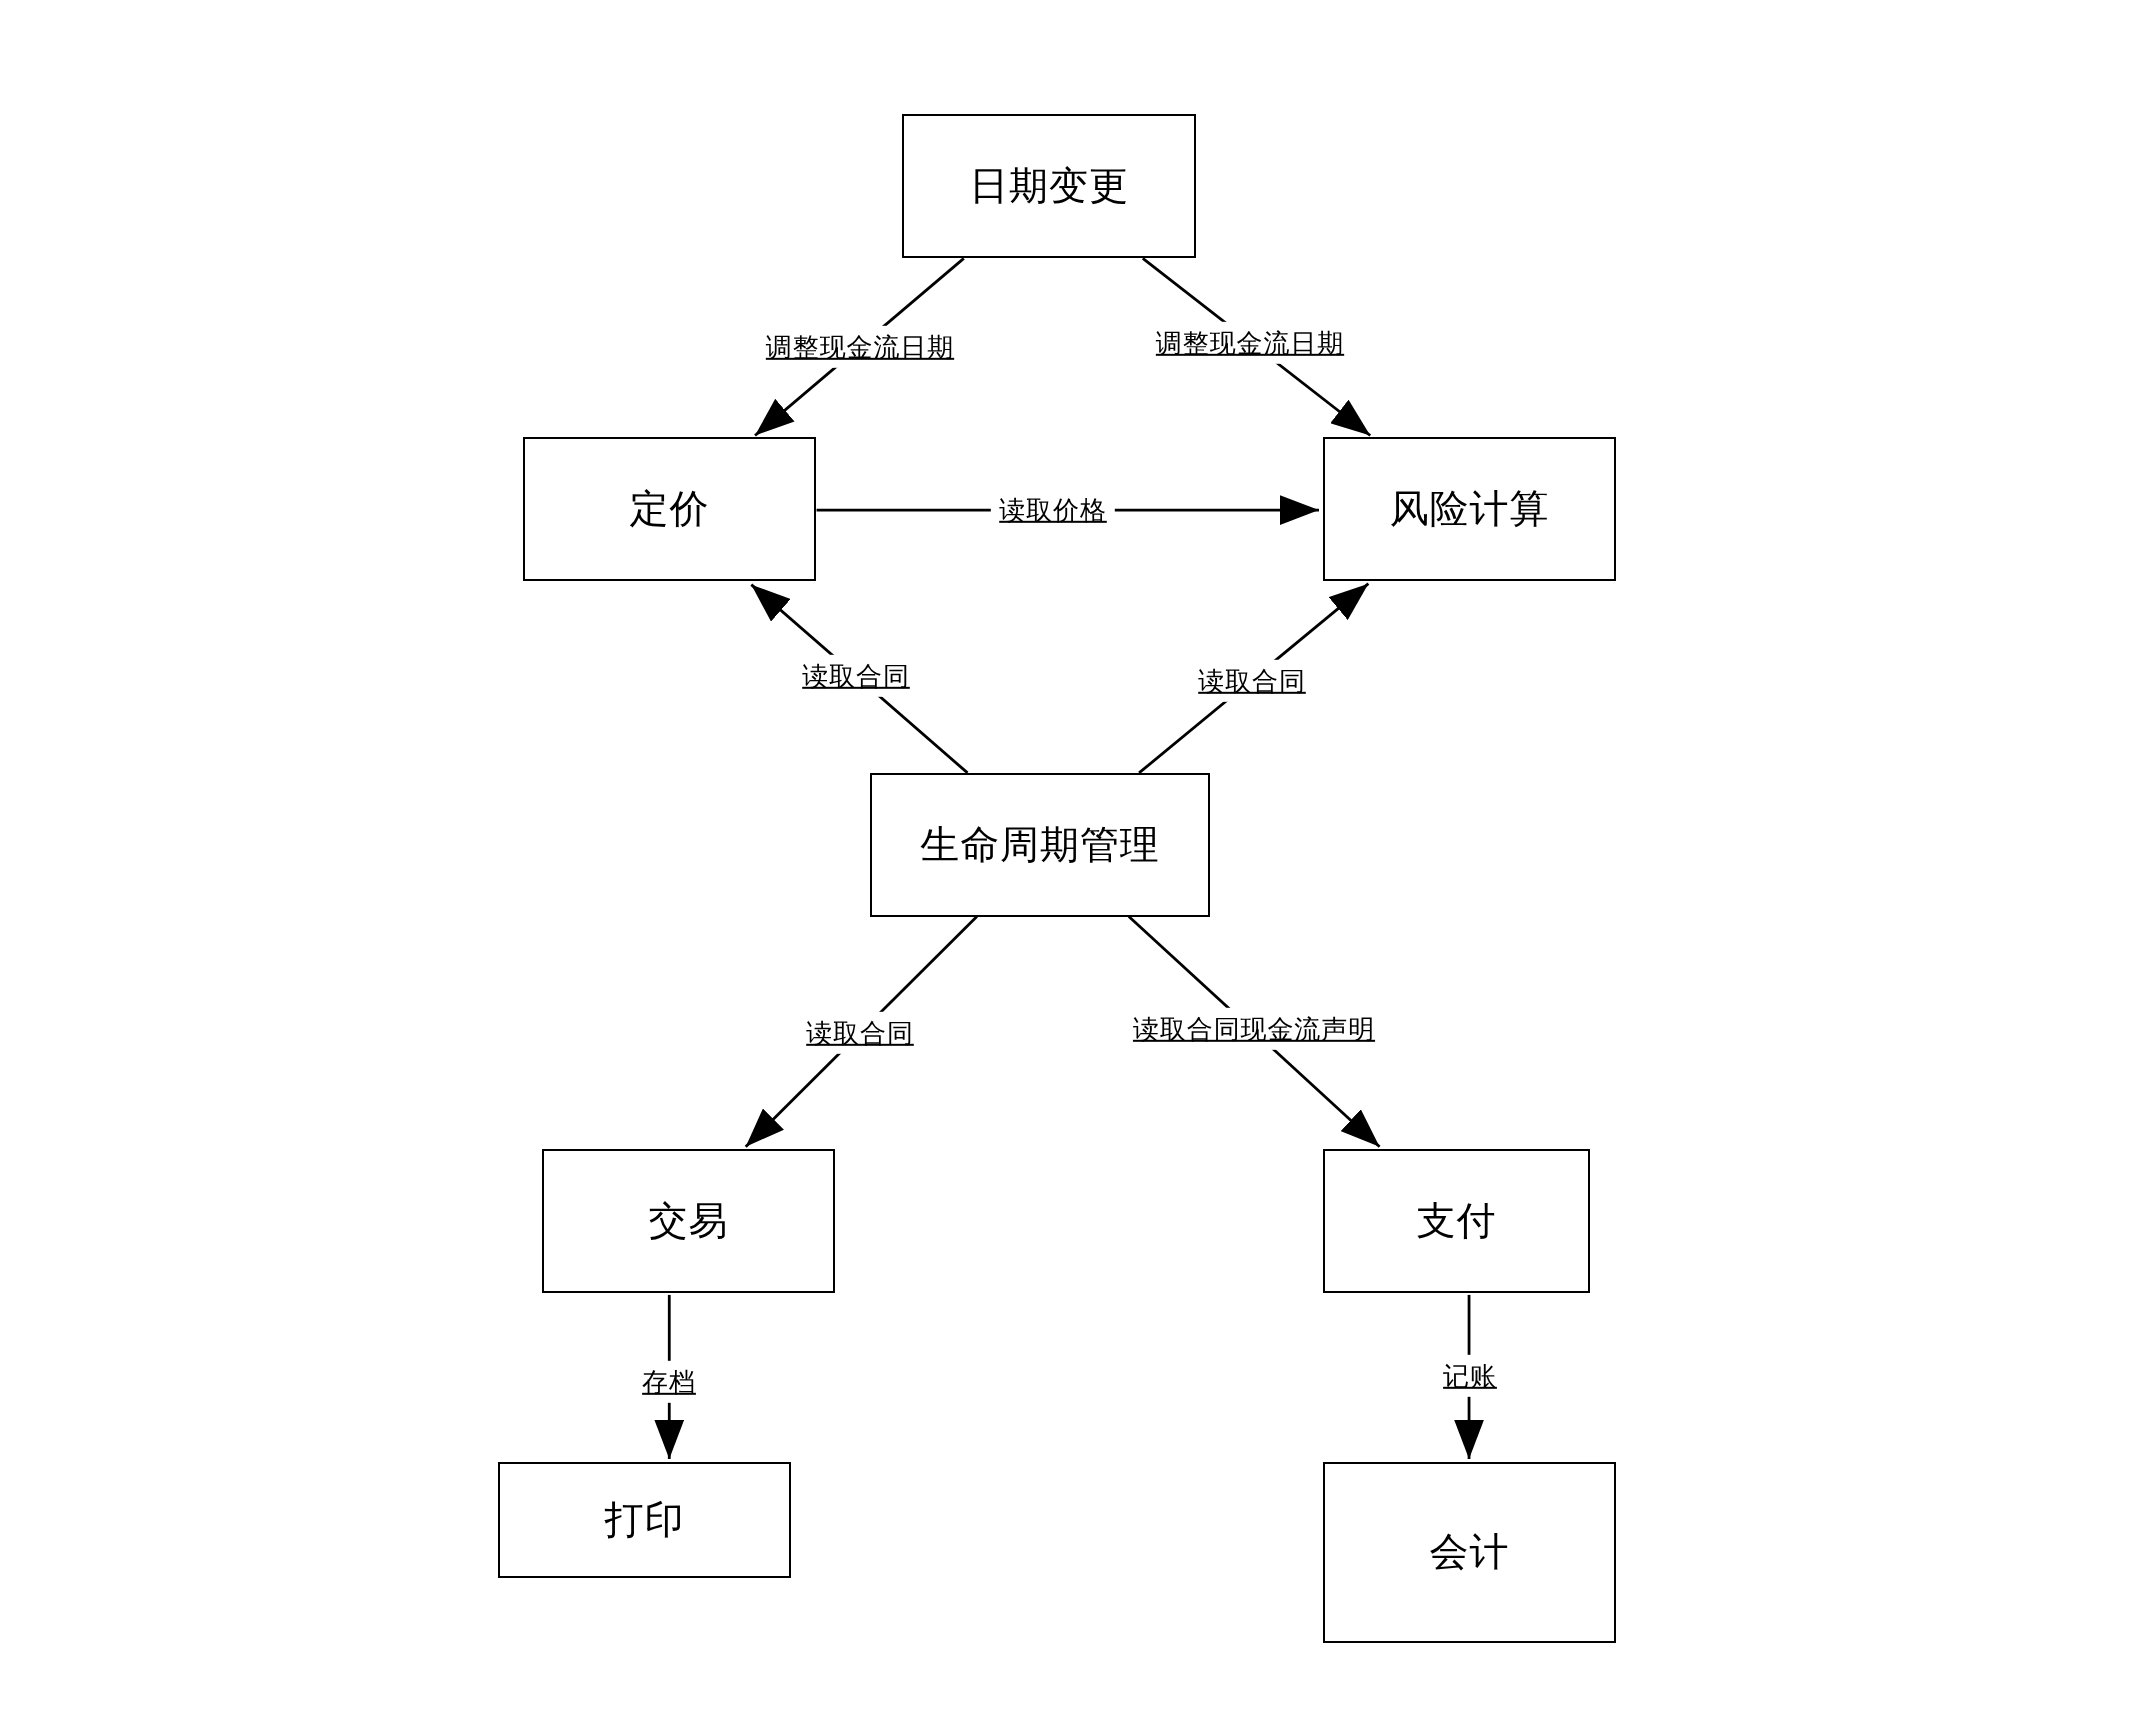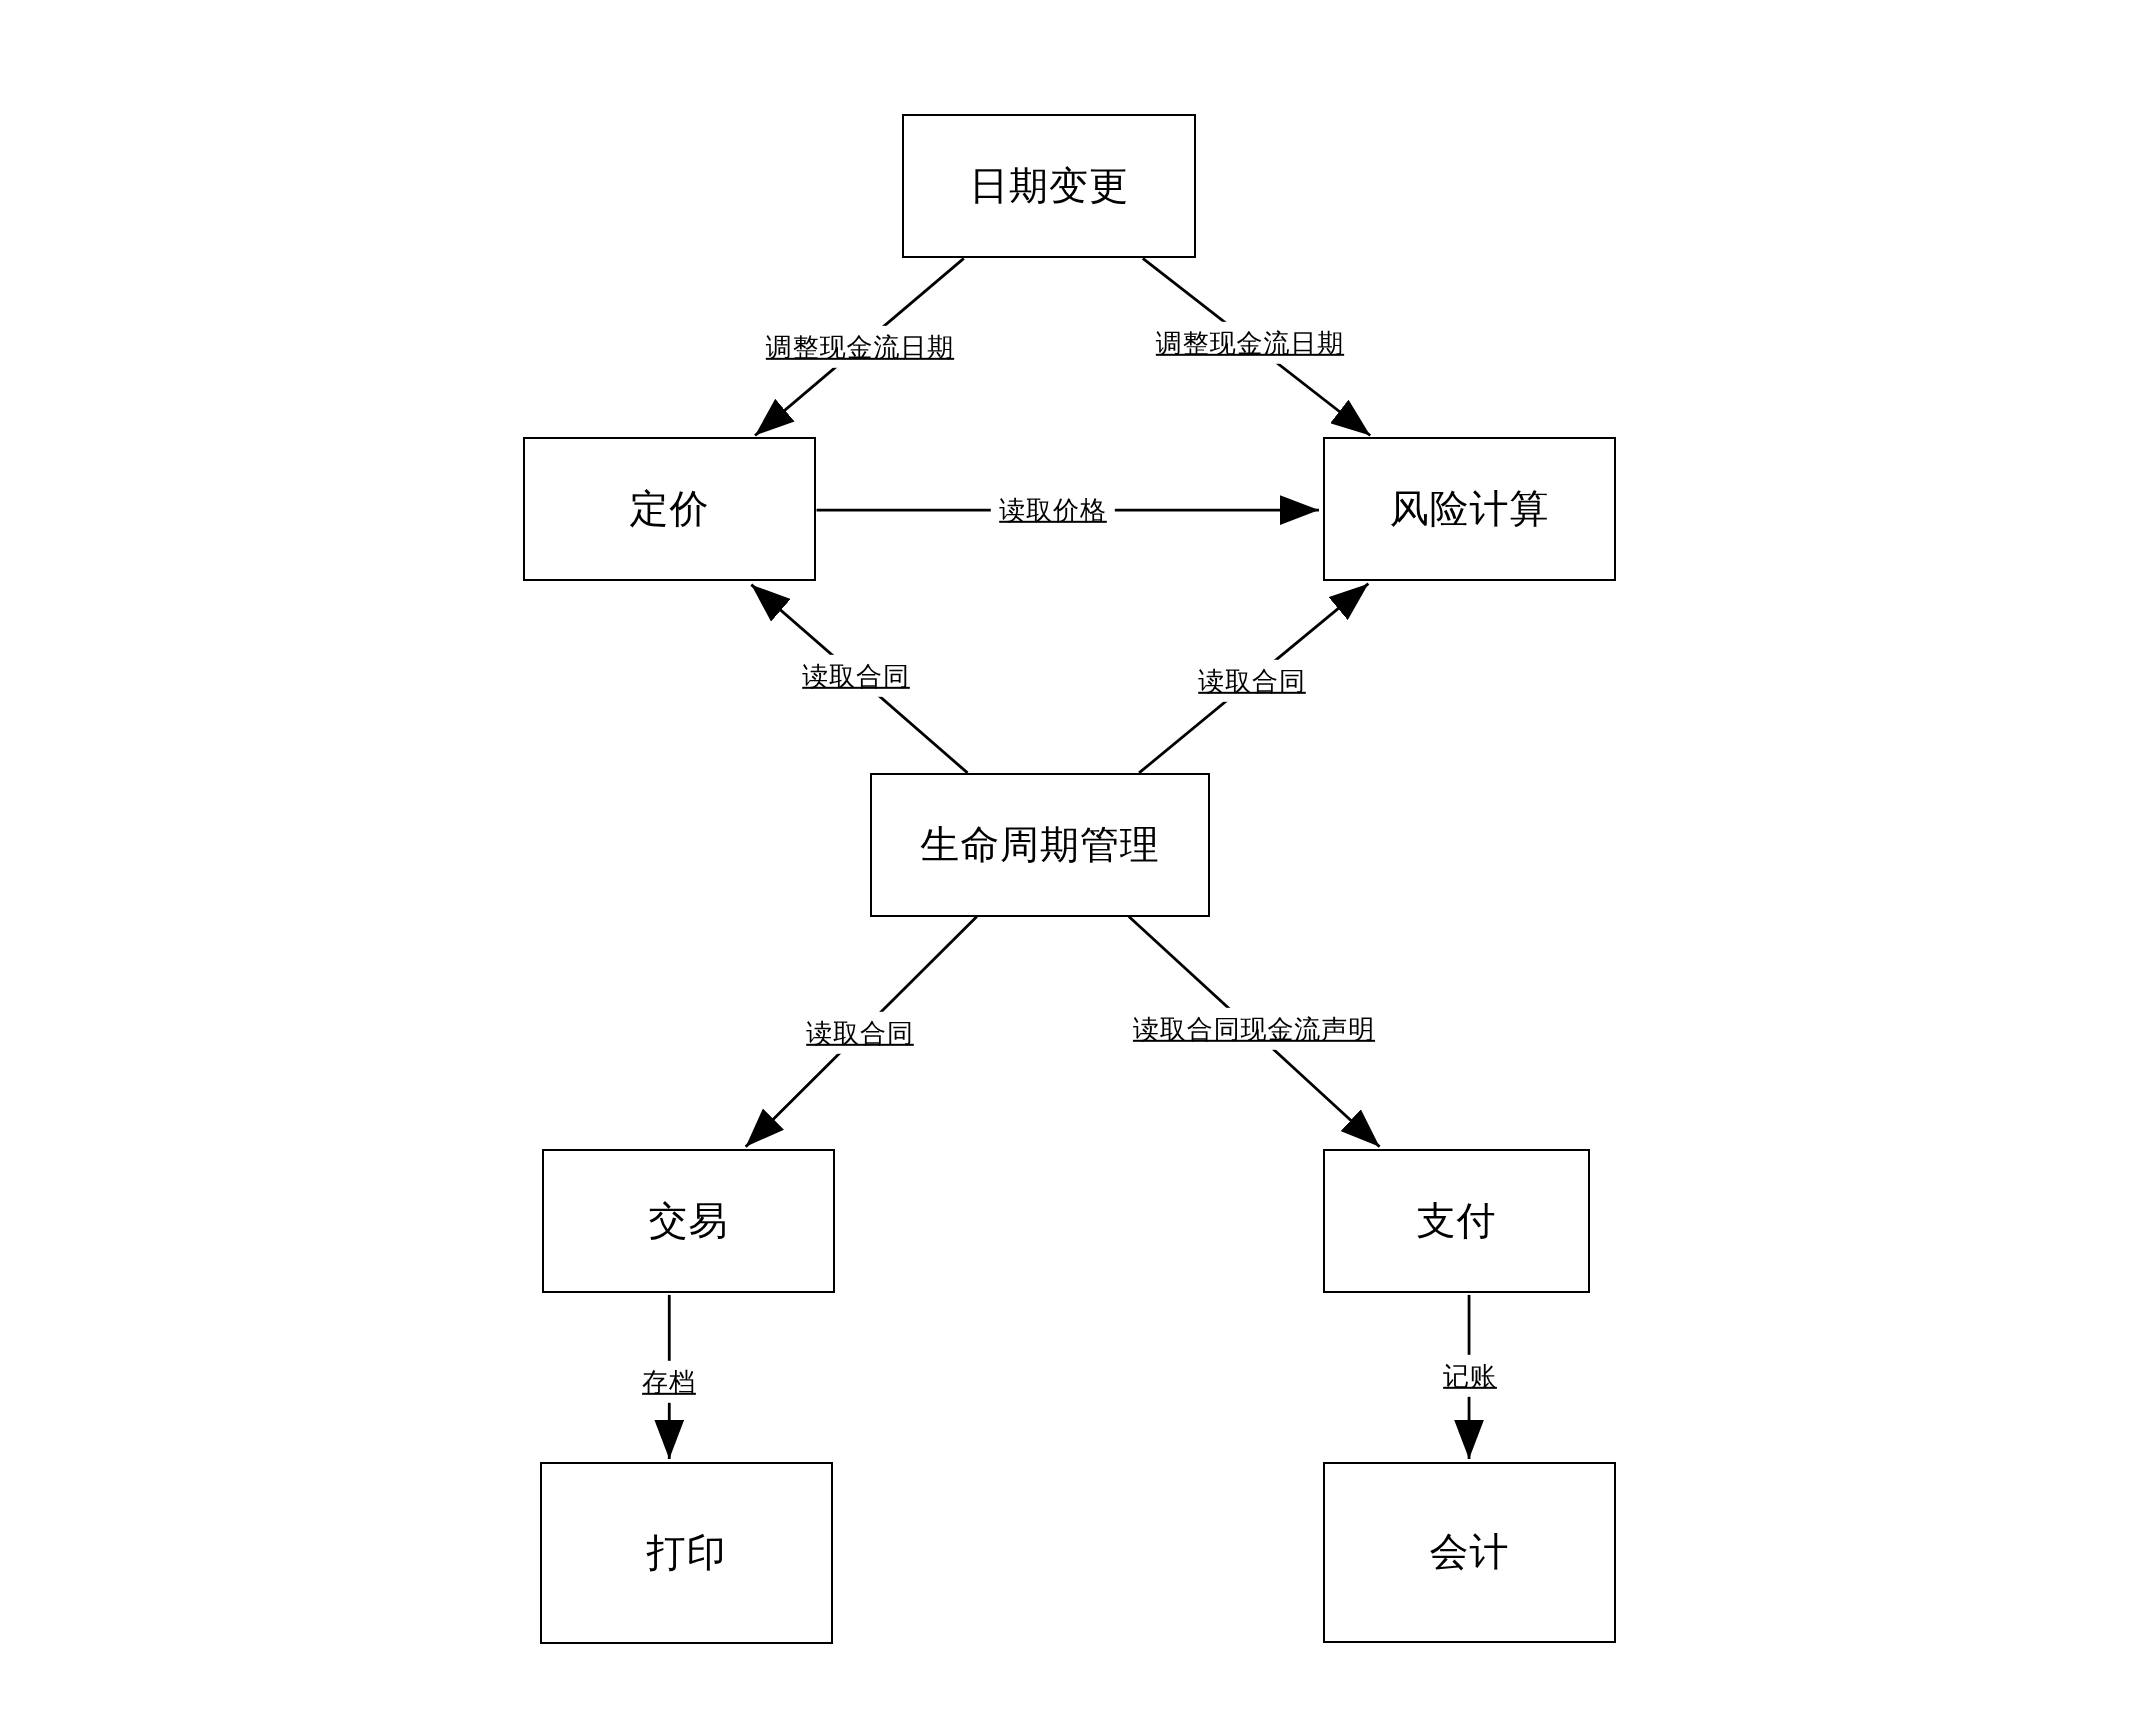--- a/index.html
+++ b/index.html
@@ -92,21 +92,21 @@
   </div>
 
   <div class="node" style="left:542px; top:1149px; width:293px; height:144px;">
     <span>交易</span>
   </div>
 
   <div class="node" style="left:1323px; top:1149px; width:267px; height:144px;">
     <span>支付</span>
   </div>
 
-  <div class="node" style="left:540px; top:1462px; width:293px; height:182px;">
+  <div class="node" style="left:498px; top:1462px; width:293px; height:116px;">
     <span>打印</span>
   </div>
 
   <div class="node" style="left:1323px; top:1462px; width:293px; height:181px;">
     <span>会计</span>
   </div>
 
   <div class="edge-label" style="left:860px; top:347px;">调整现金流日期</div>
 
   <div class="edge-label" style="left:1250px; top:343px;">调整现金流日期</div>

